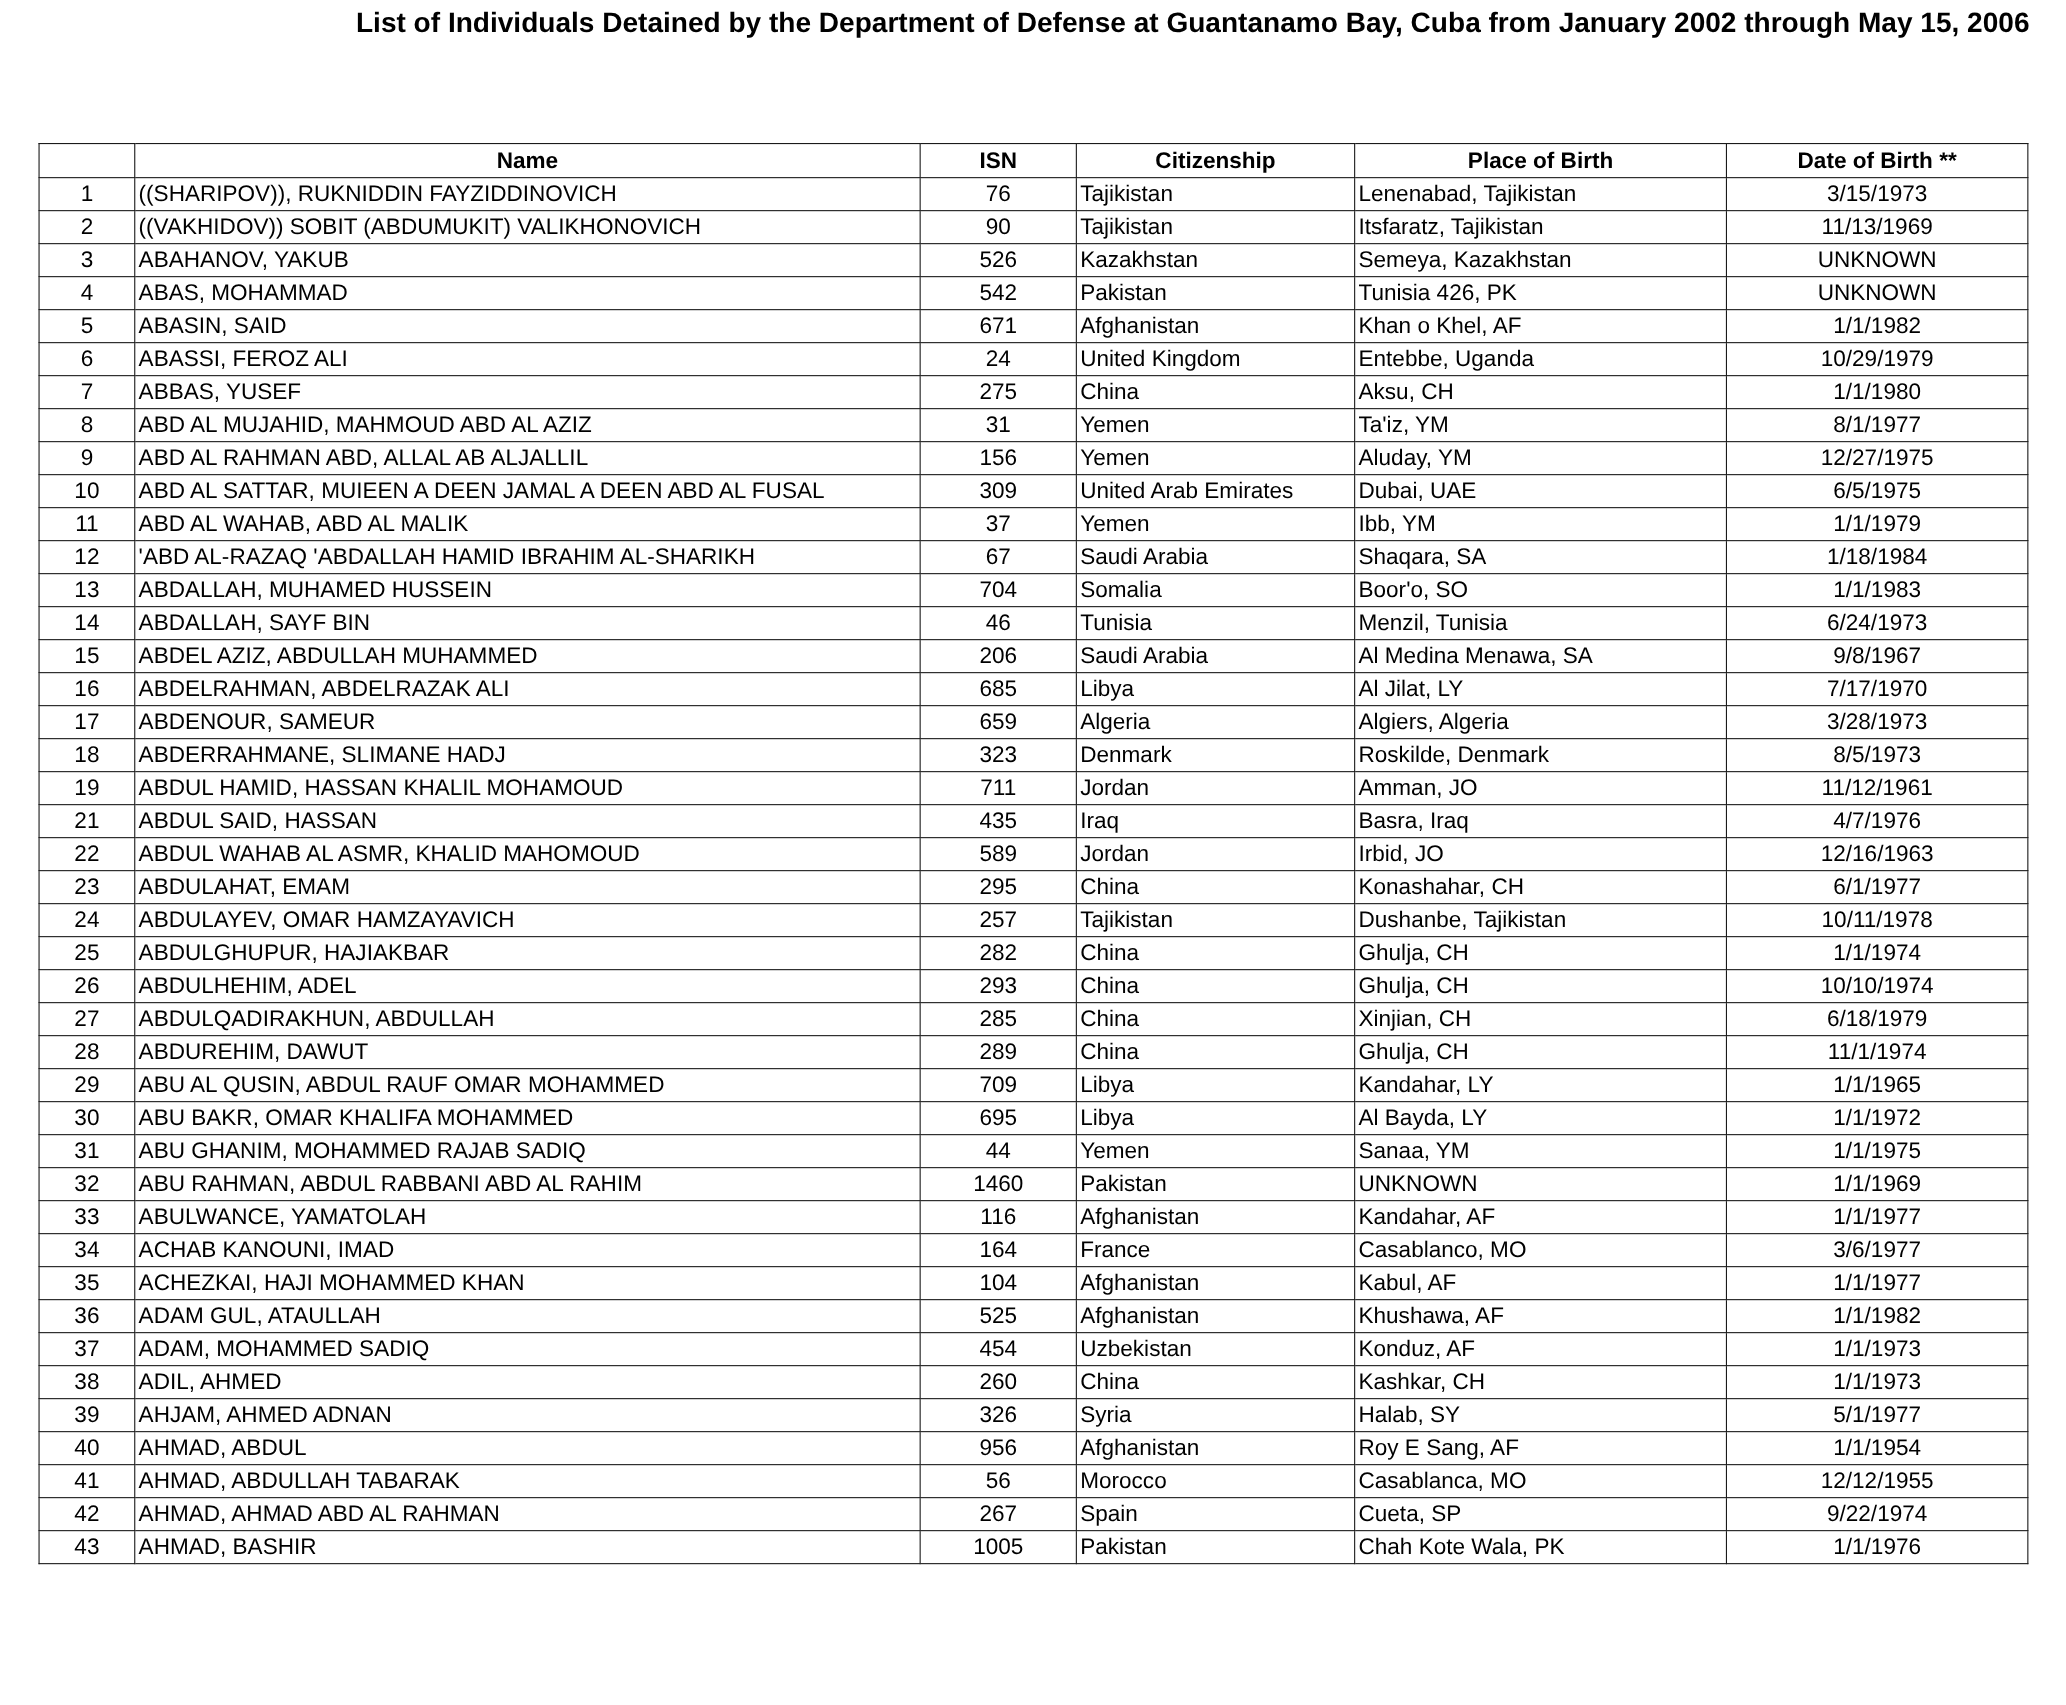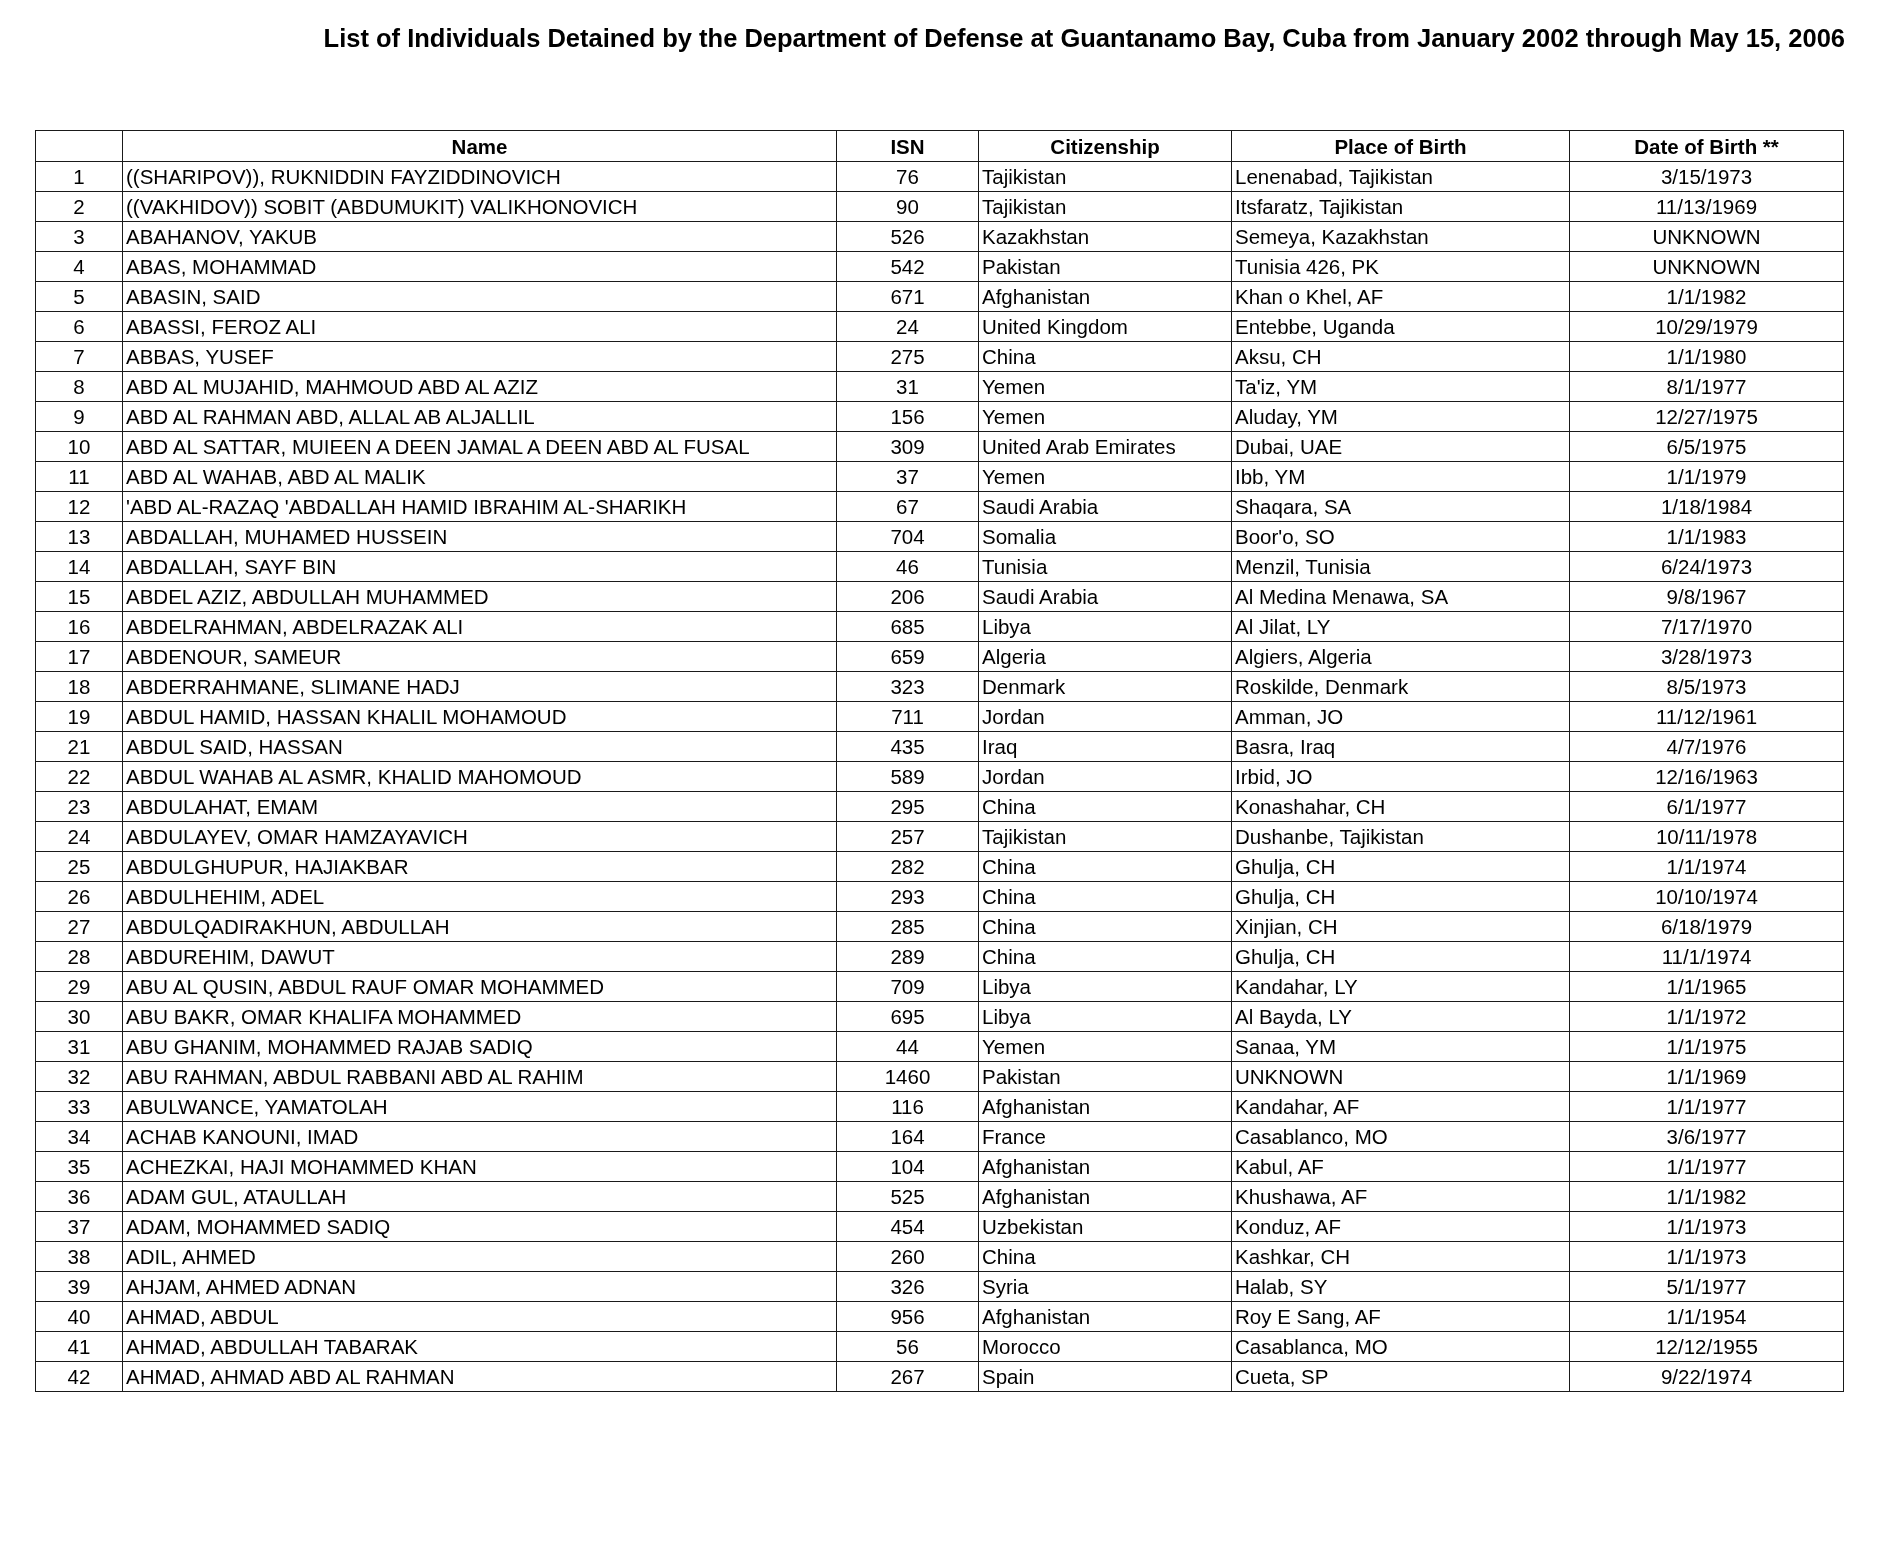--- a/index.html
+++ b/index.html
@@ -1,21 +1,21 @@
 <!DOCTYPE html>
 <html><head>
 <meta charset="utf-8">
 <style>
   html, body { margin: 0; padding: 0; background: #ffffff; }
   body {
     width: 1878px; height: 1550px; position: relative; overflow: hidden;
     font-family: "Liberation Sans", "DejaVu Sans", sans-serif; color: #000;
   }
   .title {
-    position: absolute; top: 24px; right: 33px;
+    position: absolute; top: 7px; right: 33px;
     font-size: 25.5px; font-weight: bold; white-space: nowrap; letter-spacing: 0px;
   }
   table {
     position: absolute; left: 35px; top: 130px;
     border-collapse: collapse; table-layout: fixed;
     width: 1808px;
     border-radius: 15px;
   }
   th, td {
     border: 1.5px solid #1a1a1a;
@@ -379,14 +379,22 @@
         <td class="c">12/12/1955</td>
       </tr>
       <tr>
         <td class="c">42</td>
         <td class="l">AHMAD, AHMAD ABD AL RAHMAN</td>
         <td class="c">267</td>
         <td class="l">Spain</td>
         <td class="l">Cueta, SP</td>
         <td class="c">9/22/1974</td>
       </tr>
+      <tr>
+        <td class="c">43</td>
+        <td class="l">AHMAD, BASHIR</td>
+        <td class="c">1005</td>
+        <td class="l">Pakistan</td>
+        <td class="l">Chah Kote Wala, PK</td>
+        <td class="c">1/1/1976</td>
+      </tr>
     </tbody>
 </table>
 
 </body></html>

